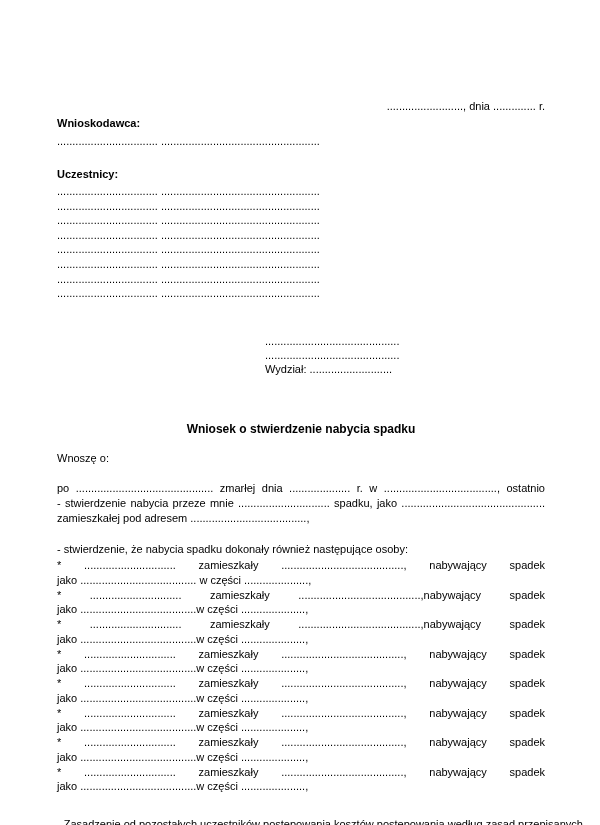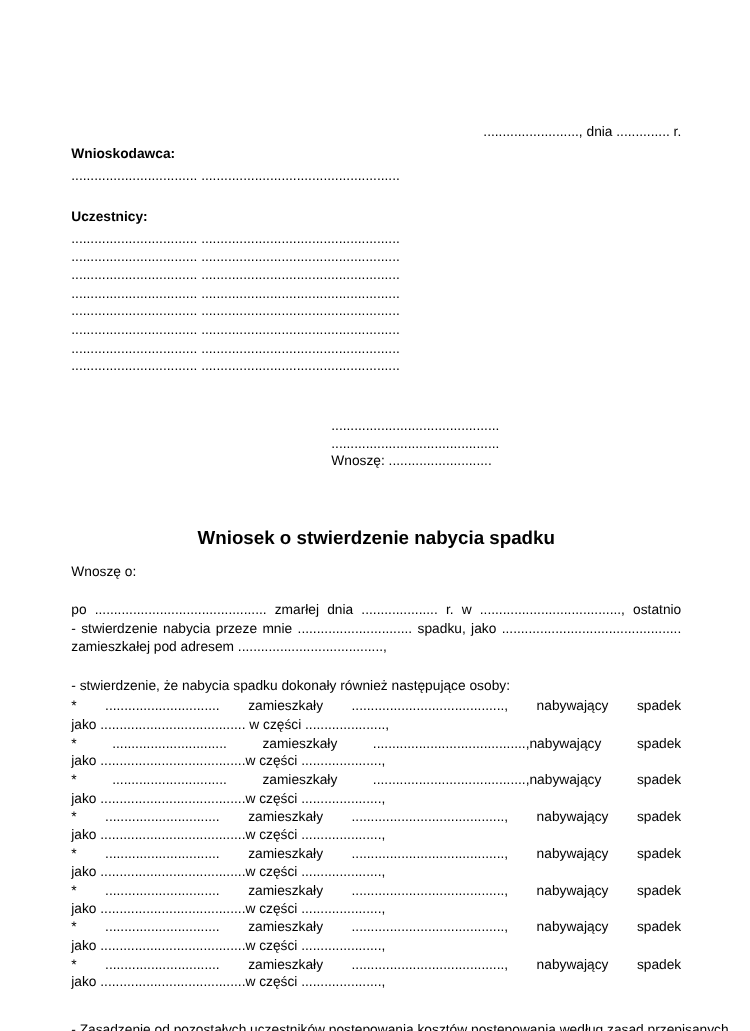--- a/index.html
+++ b/index.html
@@ -16,21 +16,21 @@
   }
   .abs { position: absolute; }
   .bold { font-weight: bold; text-align: center; }
   .date-line { top: 64px; left: 57px; right: 55px; text-align: right; }
   .applicant-label { top: 81px; left: 57px; }
   .applicant-row { top: 99px; left: 57px; white-space: nowrap; }
   .participants-label { top: 132px; left: 57px; }
   .participants-list { top: 148px; left: 57px; }
   .participants-list .dotted-row { line-height: 14.6px; white-space: nowrap; }
   .court-block { top: 298px; left: 265px; line-height: 14.2px; }
-  .doc-title { top: 386px; left: 57px; right: 55px; text-align: center; font-weight: bold; font-size: 15px; }
+  .doc-title { top: 386px; left: 57px; right: 55px; text-align: center; font-weight: bold; font-size: 12px; }
   .request-intro { top: 416px; left: 57px; }
   .para1 { top: 445px; left: 57px; right: 55px; line-height: 14.8px; }
   .heirs-intro { top: 507px; left: 57px; text-align: center; }
   .heirs-list { top: 522px; left: 57px; right: 55px; }
   .heirs-list .heir-line { line-height: 14.75px; }
   .costs-line { top: 782px; left: 57px; white-space: nowrap; }
   .justify { text-align: justify; text-align-last: justify; }
 </style>
 </head>
 <body>
@@ -53,21 +53,21 @@
       <div class="dotted-row"><span>.................................</span> <span>....................................................</span></div>
       <div class="dotted-row"><span>.................................</span> <span>....................................................</span></div>
       <div class="dotted-row"><span>.................................</span> <span>....................................................</span></div>
       <div class="dotted-row"><span>.................................</span> <span>....................................................</span></div>
       <div class="dotted-row"><span>.................................</span> <span>....................................................</span></div>
     </div>
 
   <div class="abs court-block">
     <div>............................................</div>
     <div>............................................</div>
-    <div><span>Wnoszę:</span> <span>...........................</span></div>
+    <div><span>Wydział:</span> <span>...........................</span></div>
   </div>
 
   <div class="abs doc-title">Wniosek o stwierdzenie nabycia spadku</div>
 
   <div class="abs request-intro">Wnoszę o:</div>
 
   <div class="abs para1">
     <div class="justify">po ............................................. zmarłej dnia .................... r. w ....................................., ostatnio</div>
     <div class="justify">- stwierdzenie nabycia przeze mnie .............................. spadku, jako ...............................................</div>
     <div>zamieszkałej pod adresem ......................................,</div>

